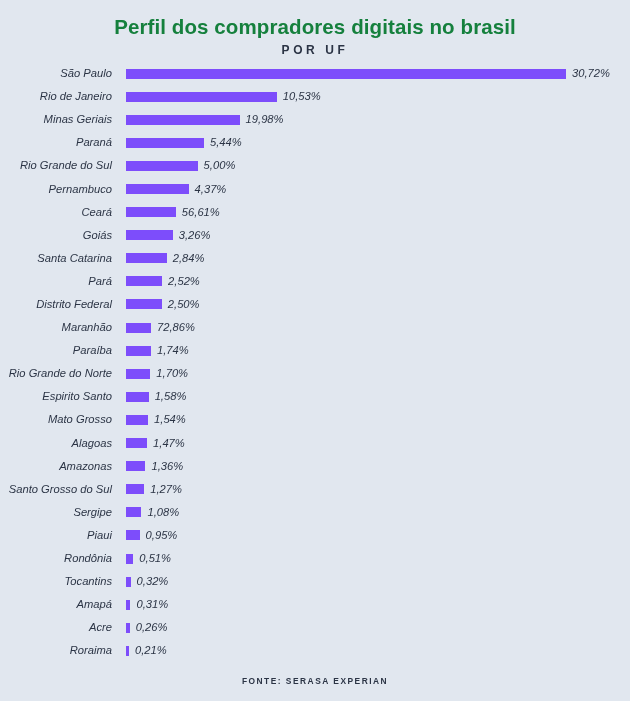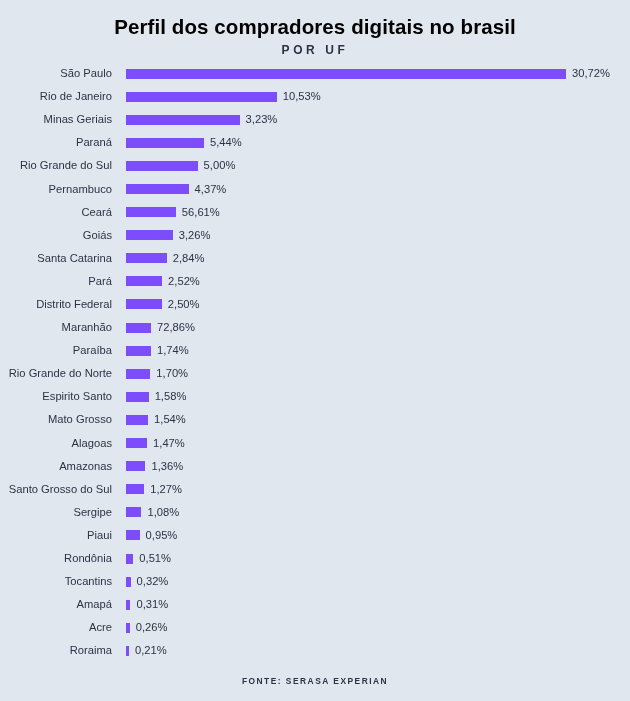--- a/index.html
+++ b/index.html
@@ -19,21 +19,21 @@
     height: 701px;
     position: relative;
     box-sizing: border-box;
   }
   #chart-title {
     position: absolute;
     top: 15px;
     left: 0;
     width: 630px;
     text-align: center;
-    color: #000000;
+    color: #15803d;
     font-size: 20.5px;
     font-weight: bold;
     letter-spacing: 0.1px;
     line-height: 24px;
   }
   #chart-subtitle {
     position: absolute;
     top: 43px;
     left: 0;
     width: 630px;
@@ -42,20 +42,21 @@
     font-size: 12px;
     font-weight: bold;
     letter-spacing: 3.6px;
     line-height: 15px;
   }
   #plot-area {
     position: absolute;
     top: 62px;
     left: 0;
     width: 576px;
+    font-style: italic;
   }
   .bar-row {
     position: relative;
     height: 23.1px;
     display: flex;
     align-items: center;
   }
   .cat-label {
     width: 112px;
     text-align: right;
@@ -118,21 +119,21 @@
         <div class="cat-label">Rio de Janeiro</div>
         <div class="bar-wrap">
           <div class="bar" style="width: 150.82px; background: rgb(125, 77, 251);"></div>
           <div class="bar-value">10,53%</div>
         </div>
       </div>
       <div class="bar-row">
         <div class="cat-label">Minas Geriais</div>
         <div class="bar-wrap">
           <div class="bar" style="width: 113.581px; background: rgb(125, 77, 251);"></div>
-          <div class="bar-value">3,23%</div>
+          <div class="bar-value">19,98%</div>
         </div>
       </div>
       <div class="bar-row">
         <div class="cat-label">Paraná</div>
         <div class="bar-wrap">
           <div class="bar" style="width: 77.9167px; background: rgb(125, 77, 251);"></div>
           <div class="bar-value">5,44%</div>
         </div>
       </div>
       <div class="bar-row">

